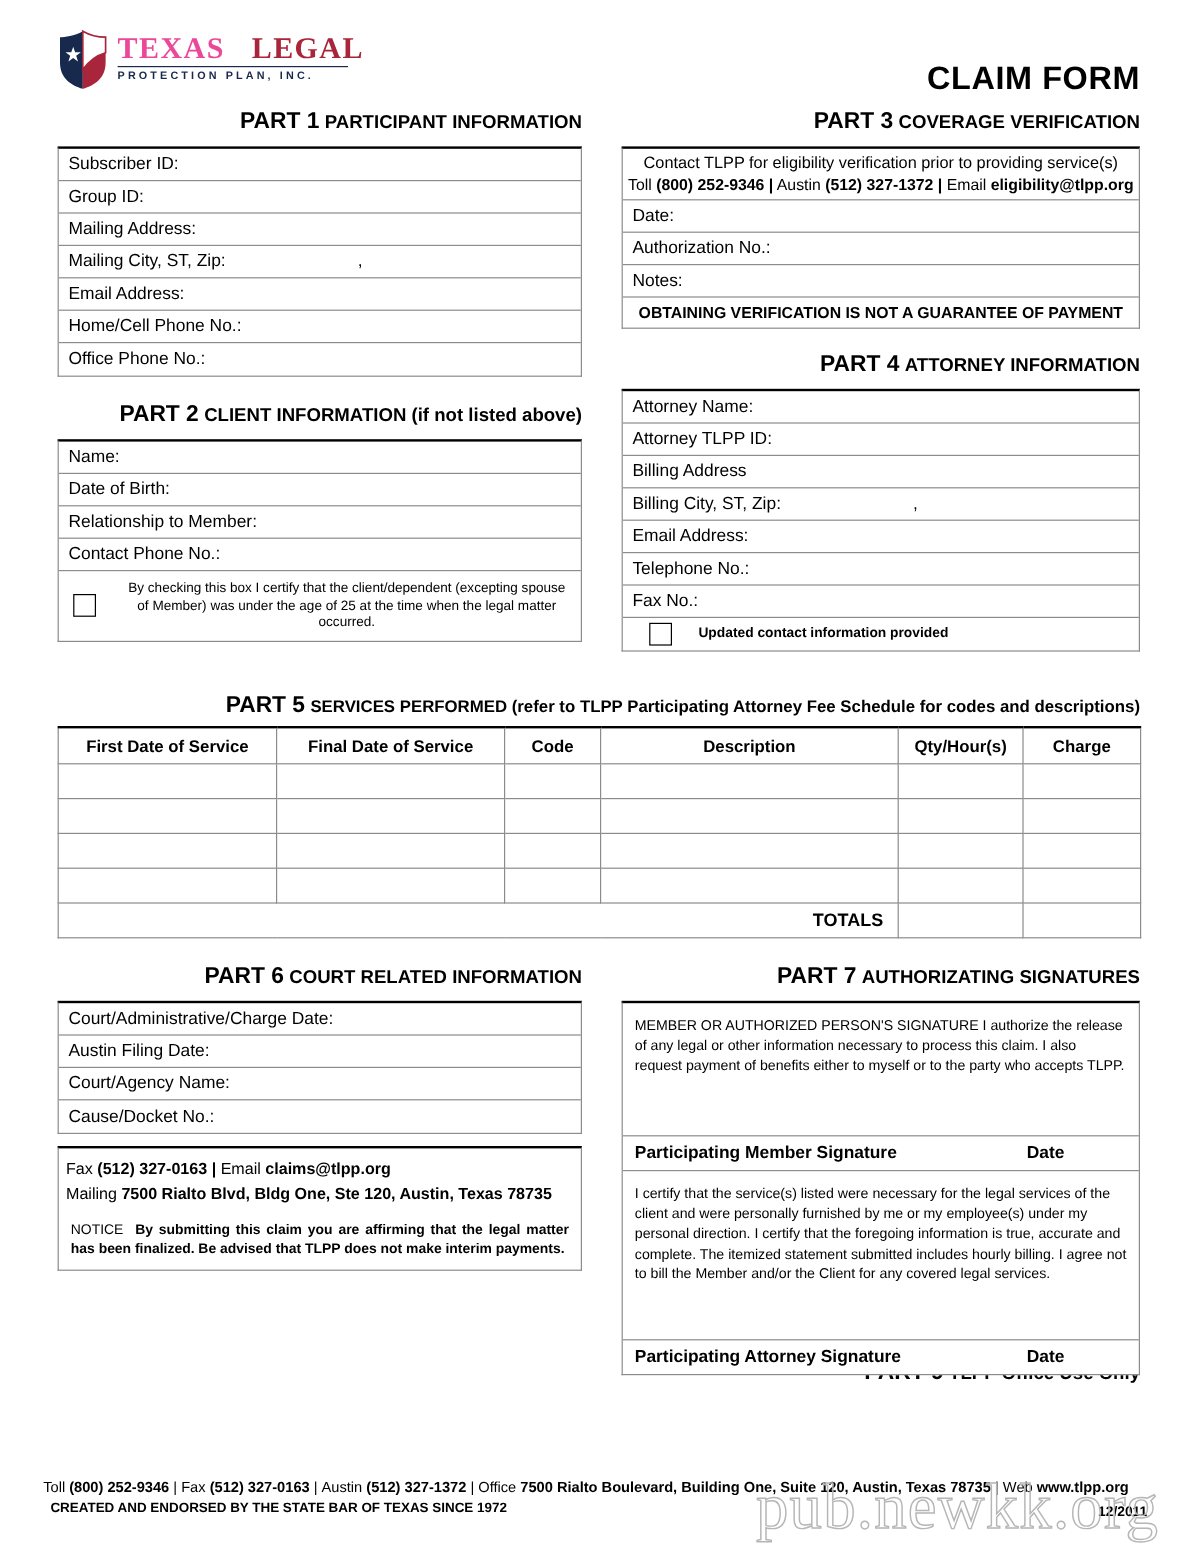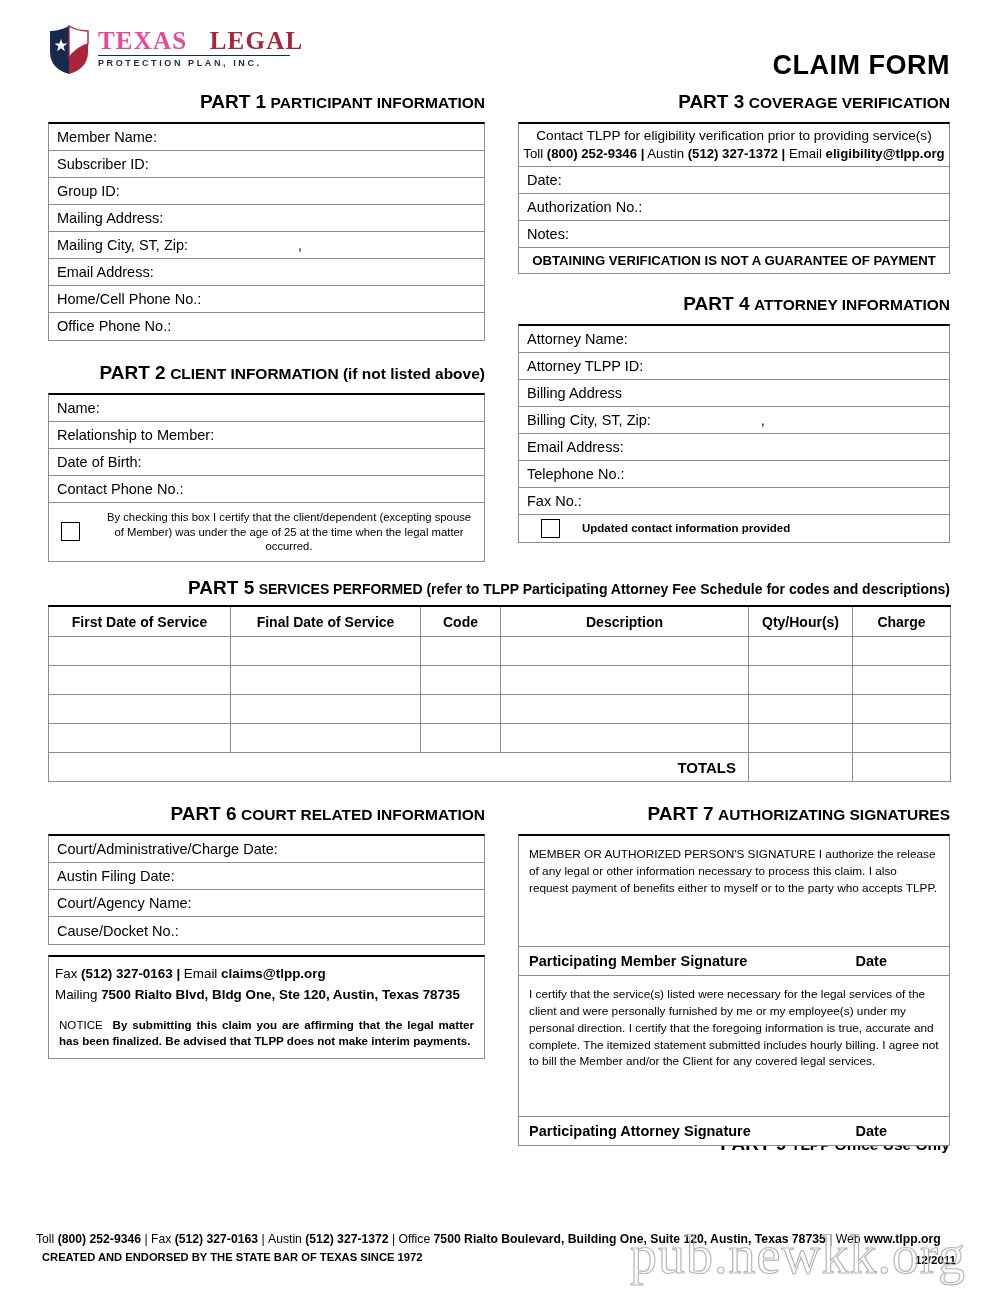--- a/index.html
+++ b/index.html
@@ -331,23 +331,20 @@
 
       <div class="col-left">
 
         <div class="sec-head">
           <span class="pn">PART 1</span>
           <span class="st">PARTICIPANT INFORMATION</span>
         </div>
 
         <div class="fbox" style="margin-top:10px;">
           <div class="frow">
-              <span>Member Name:</span>
-            </div>
-          <div class="frow">
               <span>Subscriber ID:</span>
             </div>
           <div class="frow">
               <span>Group ID:</span>
             </div>
           <div class="frow">
               <span>Mailing Address:</span>
             </div>
           <div class="frow">
             <span>Mailing City, ST, Zip:</span>
@@ -367,24 +364,24 @@
         <div class="sec-head" style="margin-top:22px;">
           <span class="pn">PART 2</span>
           <span class="st">CLIENT INFORMATION (if not listed above)</span>
         </div>
 
         <div class="fbox" style="margin-top:10px;text-align:center;">
           <div class="frow">
               <span>Name:</span>
             </div>
           <div class="frow">
+              <span>Date of Birth:</span>
+            </div>
+          <div class="frow">
               <span>Relationship to Member:</span>
-            </div>
-          <div class="frow">
-              <span>Date of Birth:</span>
             </div>
           <div class="frow">
               <span>Contact Phone No.:</span>
             </div>
           <div class="chk-row">
             <div class="chk"></div>
             <div class="chk-txt">By checking this box I certify that the client/dependent (excepting spouse of Member) was under the age of 25 at the time when the legal matter occurred.</div>
           </div>
         </div>
       </div>

